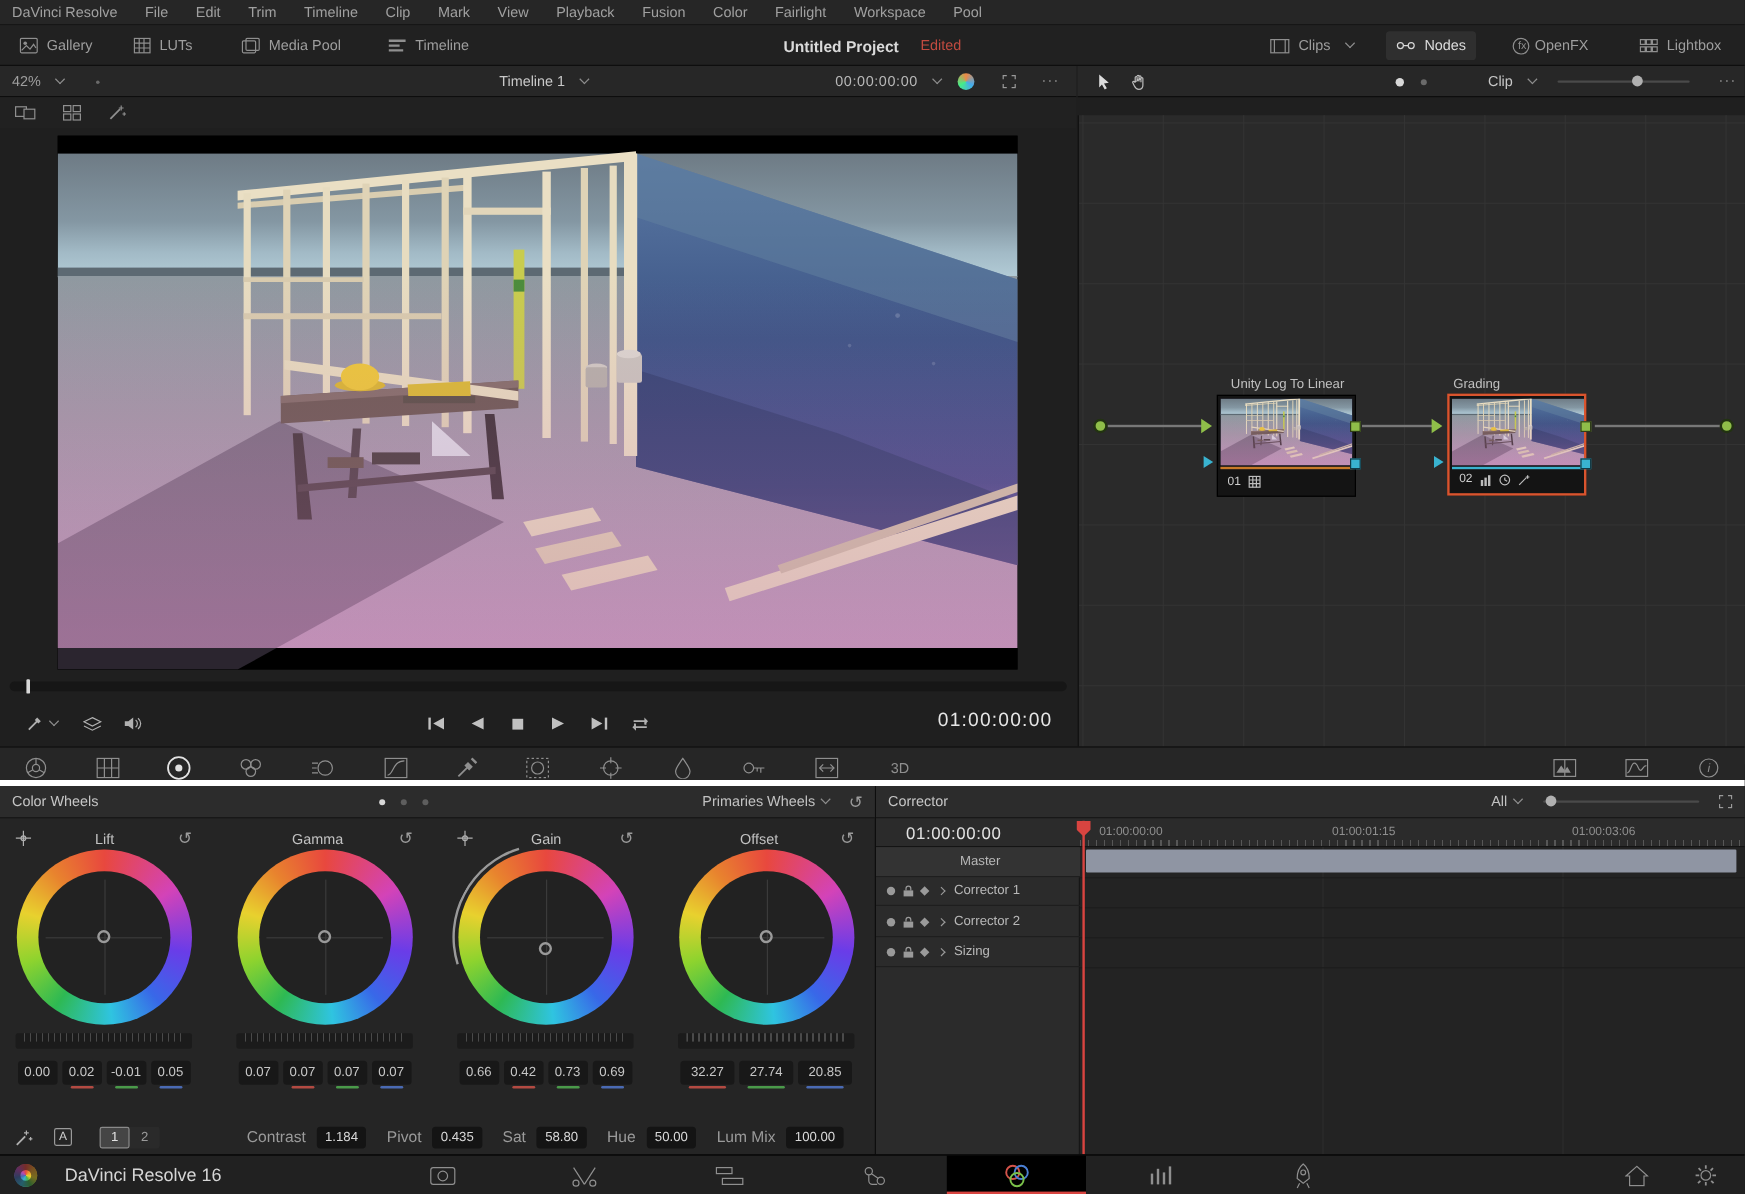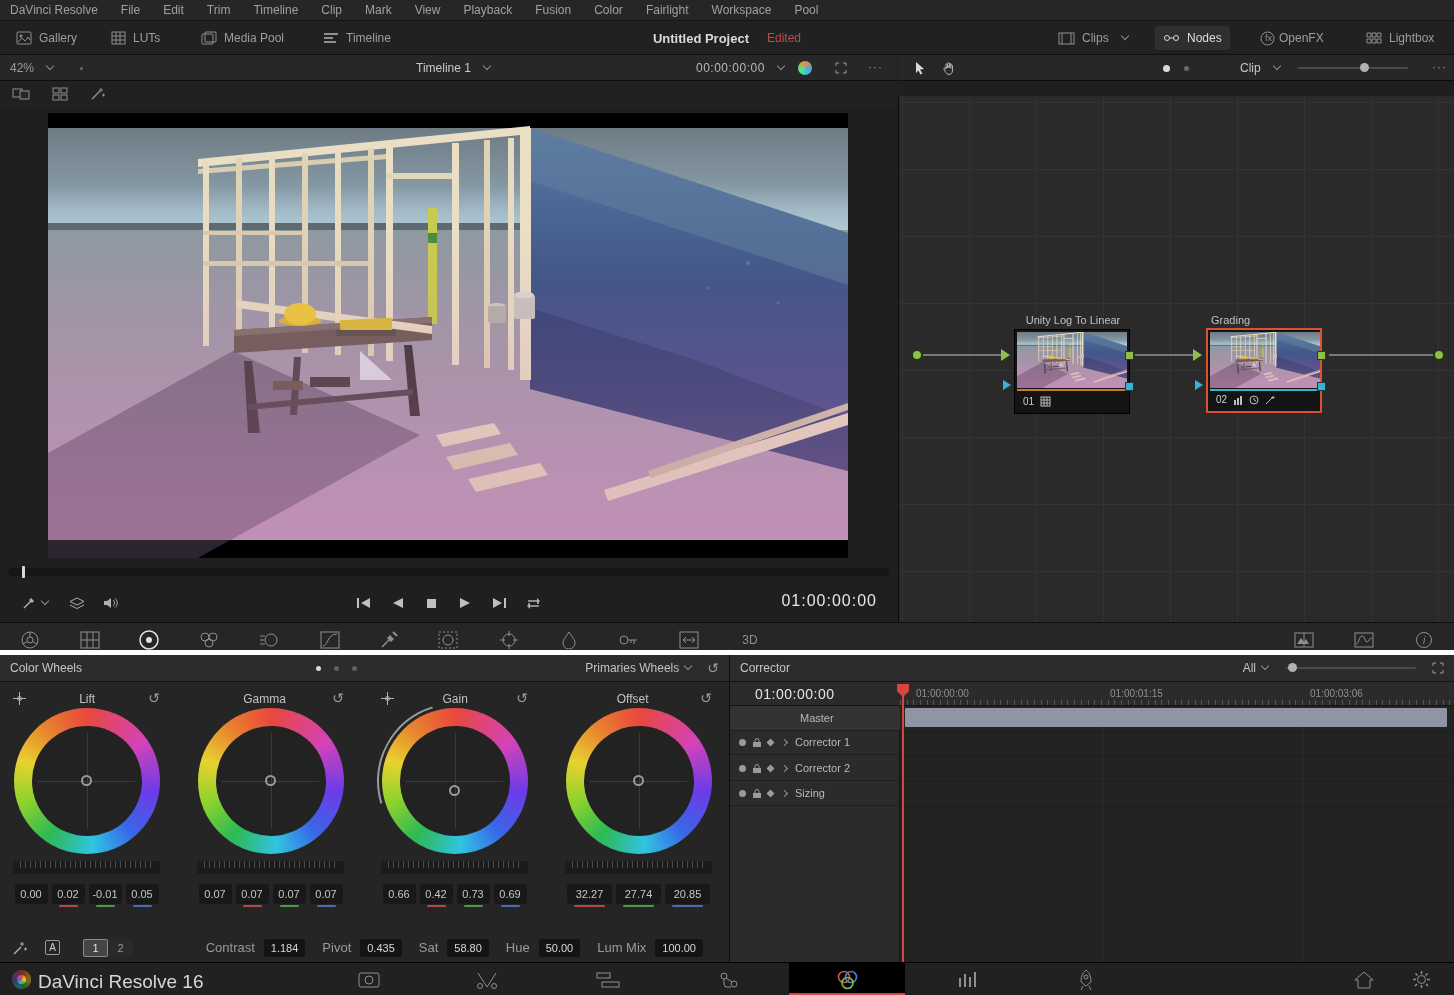--- a/index.html
+++ b/index.html
@@ -87,21 +87,21 @@
 .kf-hline{position:absolute;left:170px;right:0;height:1px;background:#1d1d1d}
 .kf-vline{position:absolute;top:51px;bottom:0;width:1px;background:#2e2e2e}
 #master-bar{position:absolute;left:175px;top:53px;width:542px;height:19px;background:#8f95a3;border-radius:1px}
 #playhead-line{position:absolute;left:172px;top:29px;bottom:0;width:2px;background:#d84440}
 #playhead-flag{position:absolute;left:167px;top:29px;width:12px;height:13px;background:#d84440;clip-path:polygon(0 0,100% 0,100% 55%,50% 100%,0 55%)}
 
 #statusbar{position:absolute;left:0;top:962px;width:1454px;height:33px;background:#212121;border-top:1px solid #000}
 .pg{position:absolute;top:0;height:33px;width:70px;display:flex;align-items:center;justify-content:center}
 .pg.active{background:#000;width:116px}
 .pg.active::after{content:"";position:absolute;left:0;right:0;bottom:0;height:3px;background:#d84440}
-#app-name{position:absolute;left:38px;top:8px;font-size:19px;color:#d6d6d6}
+#app-name{position:absolute;left:54px;top:8px;font-size:15px;color:#d6d6d6}
 .mini-slider{position:relative;height:2px;background:#4a4a4a;border-radius:1px}
 .mini-knob{position:absolute;top:-4px;width:9px;height:9px;border-radius:50%;background:#b0b0b0}
 .tcsmall{font-size:12px;color:#b8b8b8;letter-spacing:.5px}
 </style>
 </head>
 <body>
 
 <svg width="0" height="0" style="position:absolute">
 <defs>
 <linearGradient id="sky" x1="0" y1="0" x2="0" y2="1">

